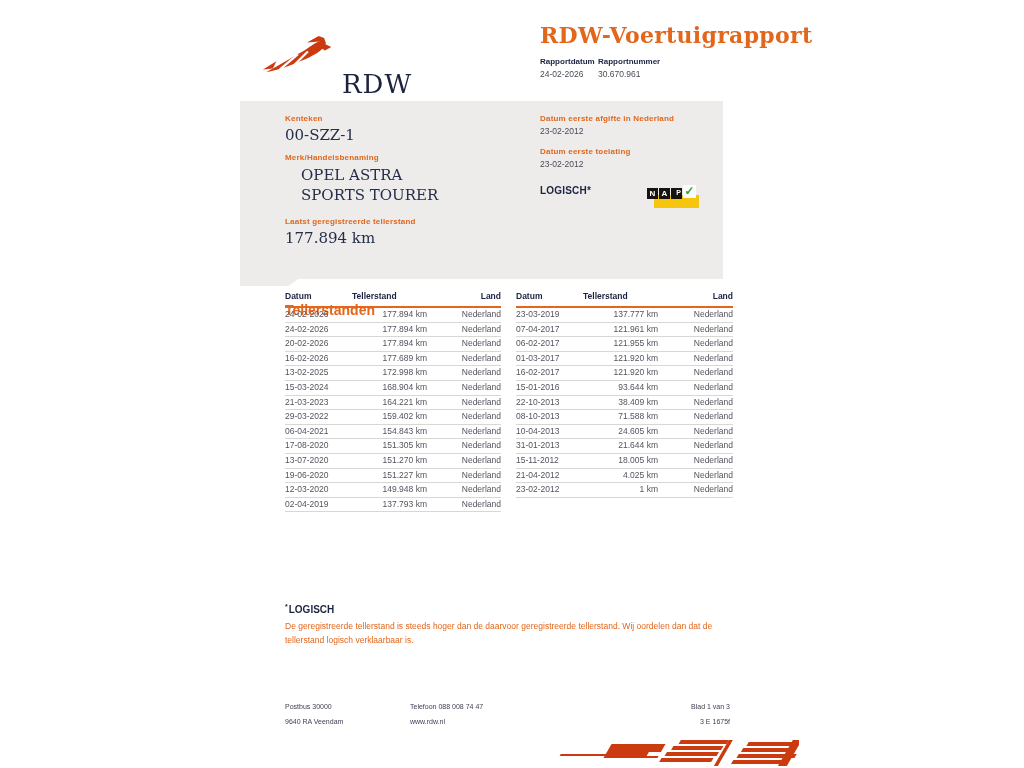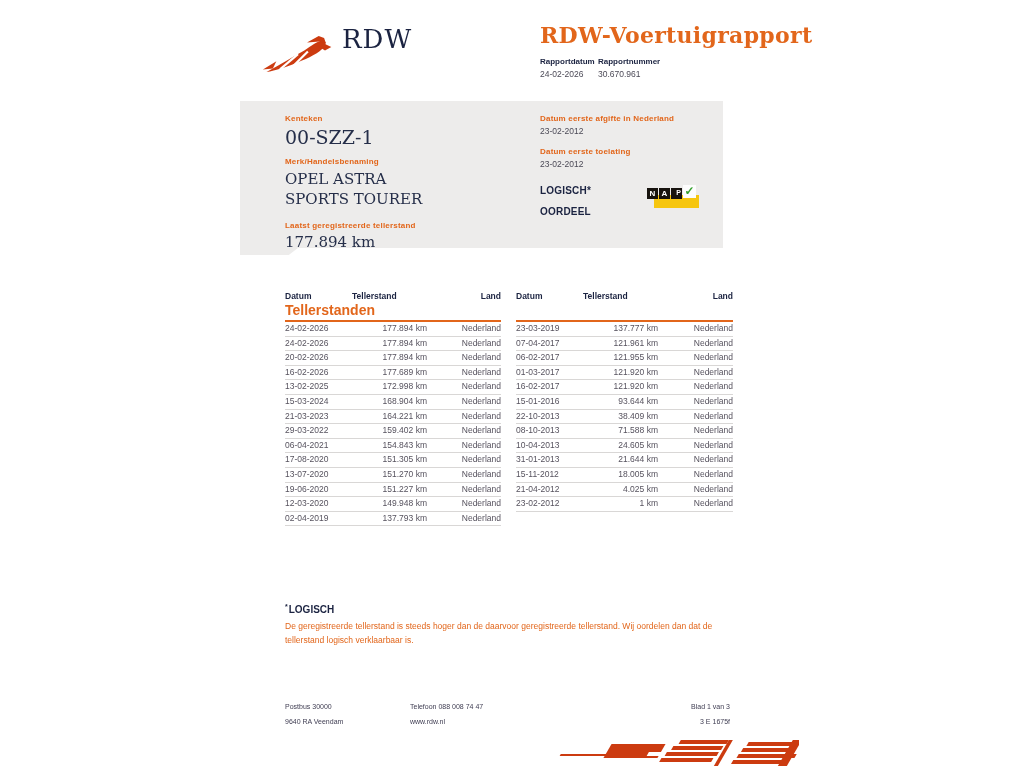--- a/index.html
+++ b/index.html
@@ -5,58 +5,58 @@
   html,body { margin:0; padding:0; background:#fff; }
   .page {
     position:relative; width:1024px; height:768px; background:#ffffff;
     overflow:hidden; font-family:"Liberation Sans", sans-serif; color:#1b2341;
   }
 
   
   .logo-wrap { position:absolute; left:262px; top:26px; display:flex; align-items:flex-start; }
   .bird-svg { width:72px; height:46px; margin-top:6px; }
   .logo-text { font-family:"DejaVu Serif","Liberation Serif",serif; font-size:26px; line-height:26px;
-               color:#1b2341; letter-spacing:1px; margin-left:8px; }
+               color:#1b2341; letter-spacing:1px; margin-left:8px;margin-top:45px; }
 
   .report-title { position:absolute; left:540px; top:22px; font-family:"DejaVu Serif","Liberation Serif",serif;
                   font-weight:bold; font-size:22px; color:#e2661b; letter-spacing:0.3px; }
   .report-meta { position:absolute; left:540px; top:57px; display:flex; }
   .meta-col1 { min-width:58px; }
   .meta-label { font-size:8px; font-weight:bold; color:#1b2341; }
   .meta-value { font-size:8.5px; color:#4c4a57; margin-top:3px; }
 
   
-  .panel { position:absolute; left:240px; top:101px; width:483px; height:147px; background:#edeceb; }
+  .panel { position:absolute; left:240px; top:101px; width:483px; height:178px; background:#edeceb; }
   .panel-tab { position:absolute; left:0; bottom:-7px; width:58px; height:7px; background:#edeceb;
                clip-path:polygon(0 0,100% 0,84% 100%,0 100%); }
   .panel-left { position:absolute; left:45px; top:13px; }
   .panel-right { position:absolute; left:300px; top:13px; width:180px; }
   .field-label { font-size:8px; font-weight:bold; color:#e2661b; letter-spacing:0.2px; }
-  .kenteken-value { font-family:"DejaVu Serif",serif; font-size:19px; color:#252e49; margin:3px 0 9px; }
-  .merk-value { font-family:"DejaVu Serif",serif; font-size:15px; line-height:20px; color:#252e49; margin:3px 0 12px; }
+  .kenteken-value { font-family:"DejaVu Serif",serif; font-size:15px; color:#252e49; margin:3px 0 9px; }
+  .merk-value { font-family:"DejaVu Serif",serif; font-size:15px; line-height:20px; color:#252e49; margin:3px 16px 12px; }
   .teller-value { font-family:"DejaVu Serif",serif; font-size:15px; color:#252e49; margin-top:3px; }
   .small-value { font-size:8.5px; color:#4c4a57; margin:3px 0 11px; }
   .oordeel { margin-top:8px; font-size:10px; line-height:21px; font-weight:bold; color:#1b2341; letter-spacing:0.2px; }
 
   
   .nap { position:absolute; left:107px; top:71px; width:54px; height:26px; }
   .nap-yellow { position:absolute; left:7px; top:10px; width:45px; height:13px; background:#f6c60f; }
   .nap-sq { position:absolute; top:3px; width:11px; height:11px; background:#17130e; color:#fff;
             font-size:8px; font-weight:bold; text-align:center; line-height:11px; }
   .nap-n { left:0; } .nap-a { left:12px; } .nap-p { left:24px; font-size:7px; line-height:9px; text-align:right; padding-right:1px; box-sizing:border-box; }
   .nap-check { position:absolute; left:36px; top:0; width:13px; height:13px; background:#fdfdfd;
                color:#33a02c; font-size:12px; font-weight:bold; text-align:center; line-height:13px; }
 
   
   .section-title { position:absolute; left:285px; top:266px; font-size:14px; font-weight:bold; color:#e2661b;margin-top:36px; }
   .tables { position:absolute; left:285px; top:291px; display:flex; }
   .mtable { width:216px; }
   .mtable + .mtable { margin-left:15px; width:217px; }
   .thead { display:flex; font-size:8.5px; font-weight:bold; color:#1b2341;
-           padding-bottom:19px; border-bottom:2px solid #e2661b;align-items:flex-end; }
+           padding-bottom:5px; border-bottom:2px solid #e2661b;align-items:flex-end; }
   .col-datum { width:67px; }
   .col-teller { width:75px; }
   .col-land { flex:1; text-align:right; }
   .trow { display:flex; box-sizing:border-box; height:14.6px; line-height:13.6px; align-items:center;
           font-size:8.5px; color:#56525e; border-bottom:1px solid #d9d7d6; }
   .trow .col-teller { text-align:right; }
 
   
   .footnote-title { position:absolute; left:285px; top:603px; font-size:10px; font-weight:bold; color:#1b2341; }
   .fn-star { font-size:7px; vertical-align:4px; margin-right:1px; }
@@ -122,21 +122,20 @@
       <div class="teller-value">177.894 km</div>
     </div>
 
     <div class="panel-right">
       <div class="field-label">Datum eerste afgifte in Nederland</div>
       <div class="small-value">23-02-2012</div>
       <div class="field-label">Datum eerste toelating</div>
       <div class="small-value">23-02-2012</div>
       <div class="oordeel">
         <div>LOGISCH*</div>
-        <div>OORDEEL</div>
       </div>
       <div class="nap">
         <div class="nap-yellow"></div>
         <div class="nap-sq nap-n">N</div>
         <div class="nap-sq nap-a">A</div>
         <div class="nap-sq nap-p">P</div>
         <div class="nap-check">✓</div>
       </div>
     </div>
   </div>

